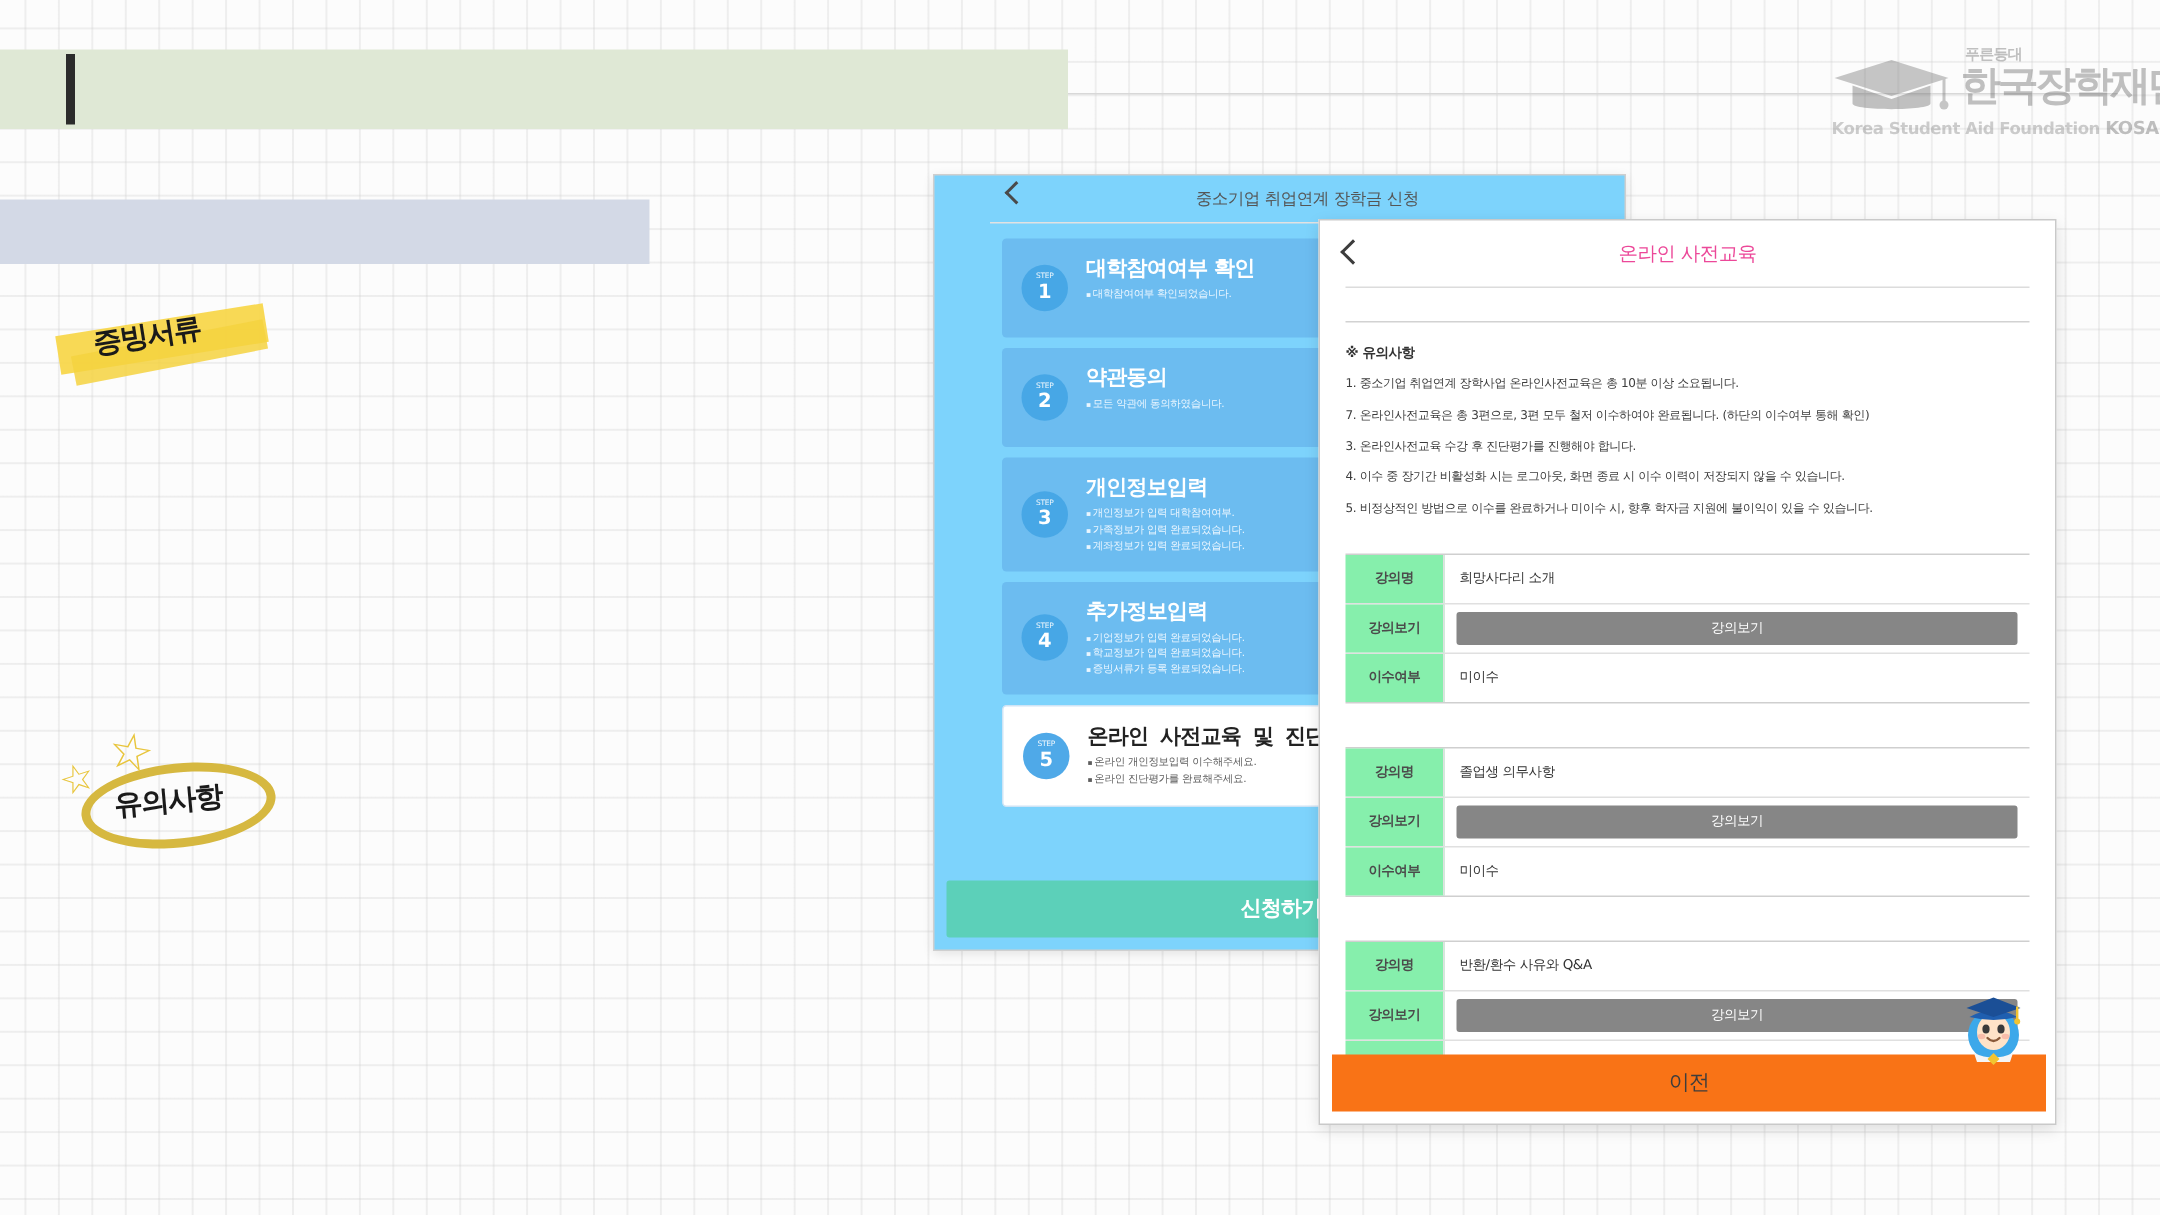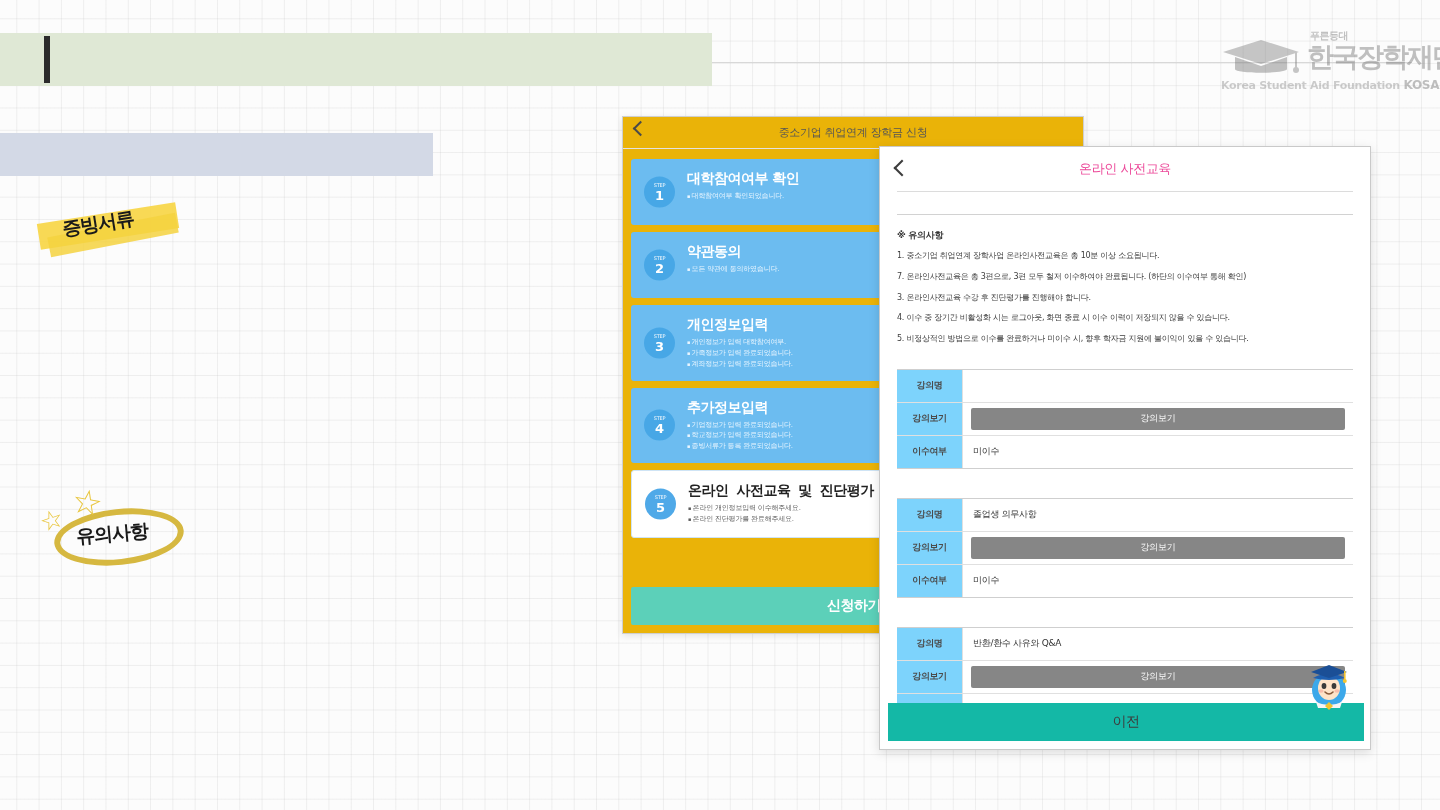--- a/index.html
+++ b/index.html
@@ -141,24 +141,25 @@
     line-height: 1;
   }
   #annot-notes .star.s1 { left: 2px; top: 22px; font-size: 26px; transform: rotate(-18deg); }
   #annot-notes .star.s2 { left: 34px; top: 0px; font-size: 34px; transform: rotate(10deg); }
 
   
   #phone-back {
     position: absolute;
     left: 622px; top: 116px;
     width: 462px; height: 518px;
-    background: #eab308;
+    background: #7dd3fc;
     border: 1px solid #cfcfcf;
     box-shadow: 0 2px 7px rgba(0,0,0,0.10);
     overflow: hidden;
+    padding-left: 37px;
   }
   #phone-back .pb-header {
     position: relative;
     height: 32px;
     border-bottom: 1px solid #e2e2e2;
     display: flex;
     align-items: center;
     justify-content: center;
   }
   #phone-back .pb-header .back-chev {
@@ -271,21 +272,21 @@
   }
   .lec-row {
     display: flex;
     align-items: stretch;
     border-bottom: 1px solid #e0e0e0;
     min-height: 33px;
   }
   .lec-row:last-child { border-bottom: 1px solid #cfcfcf; }
   .lec-label {
     width: 66px;
-    background: #7dd3fc;
+    background: #86efac;
     font-size: 9px; color: #4b4b4b; font-weight: bold;
     letter-spacing: -0.4px;
     display: flex; align-items: center; justify-content: center;
     border-right: 1px solid #e0e0e0;
   }
   .lec-value {
     flex: 1;
     display: flex; align-items: center;
     padding: 0 10px;
     font-size: 9px; color: #333; letter-spacing: -0.3px;
@@ -319,21 +320,21 @@
     display: flex;
     padding: 0 8px;
   }
   #pf-footer .nav-btn {
     flex: 1;
     height: 38px;
     display: flex; align-items: center; justify-content: center;
     font-size: 14px; letter-spacing: -0.5px;
     color: #3d3d3d;
   }
-  #pf-footer .nav-prev { background: #14b8a6; }
+  #pf-footer .nav-prev { background: #f97316; }
   #pf-footer .nav-next { background: #8cc6f2; }
 </style>
 </head>
 <body>
 
 <div id="grid-bg"></div>
 
 <div id="green-band"></div>
 <div id="title-accent"></div>
 <div id="band-rule"></div>
@@ -446,20 +447,21 @@
     <div class="nt-item">1. 중소기업 취업연계 장학사업 온라인사전교육은 총 10분 이상 소요됩니다.</div>
     <div class="nt-item">7. 온라인사전교육은 총 3편으로, 3편 모두 철저 이수하여야 완료됩니다. (하단의 이수여부 통해 확인)</div>
     <div class="nt-item">3. 온라인사전교육 수강 후 진단평가를 진행해야 합니다.</div>
     <div class="nt-item">4. 이수 중 장기간 비활성화 시는 로그아웃, 화면 종료 시 이수 이력이 저장되지 않을 수 있습니다.</div>
     <div class="nt-item">5. 비정상적인 방법으로 이수를 완료하거나 미이수 시, 향후 학자금 지원에 불이익이 있을 수 있습니다.</div>
   </div>
 
   <div class="lec-table">
     <div class="lec-row">
       <div class="lec-label">강의명</div>
+      <div class="lec-value">희망사다리 소개</div>
     </div>
     <div class="lec-row">
       <div class="lec-label">강의보기</div>
       <div class="lec-value btn-cell">
         <div class="lec-btn">강의보기</div>
       </div>
     </div>
     <div class="lec-row">
       <div class="lec-label">이수여부</div>
       <div class="lec-value">미이수</div>

